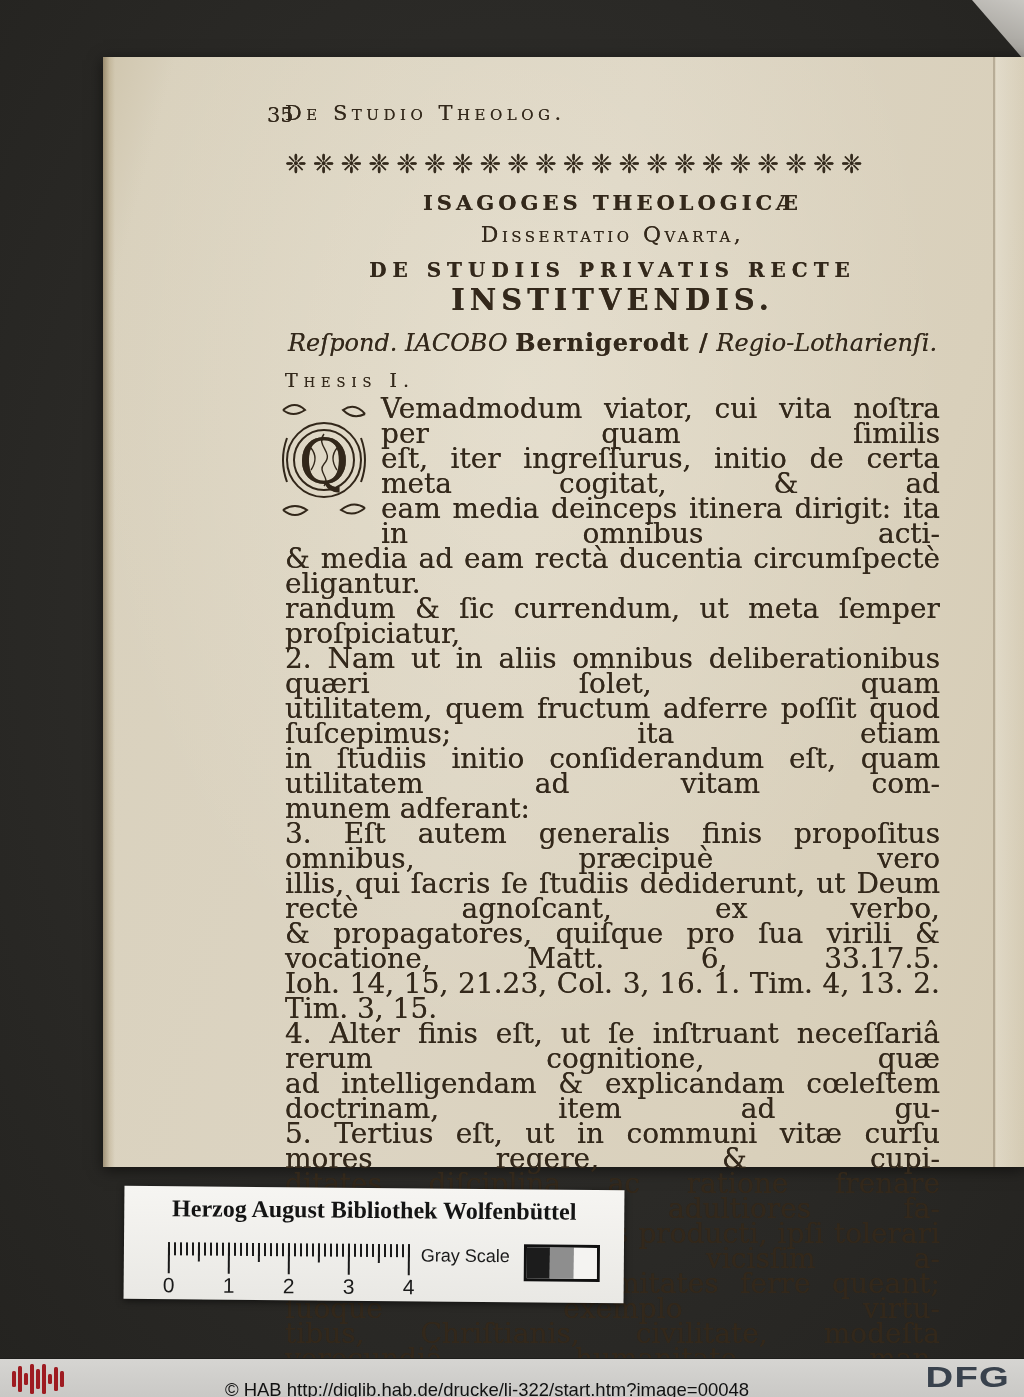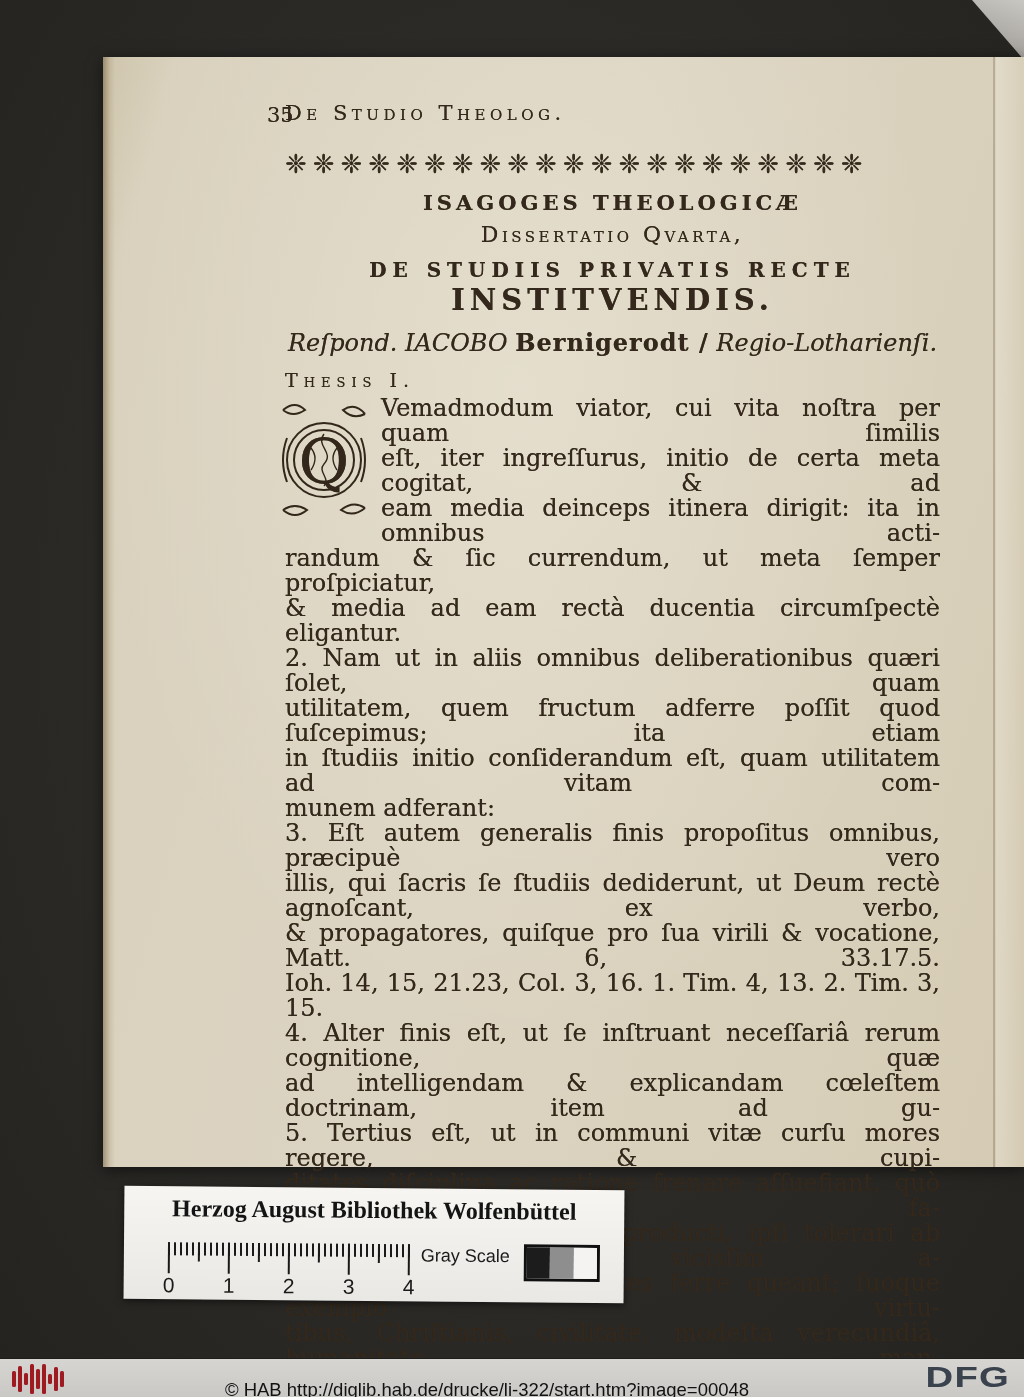--- a/index.html
+++ b/index.html
@@ -44,21 +44,21 @@
     font-family:"DejaVu Sans", sans-serif; font-size:26px; letter-spacing:6px;
     text-align:justify; text-align-last:justify; color:#342a1d; overflow:hidden; }
   .t-series { margin-top:5px; text-align:center; font-weight:bold; font-size:21px; letter-spacing:4px; }
   .t-diss { margin-top:7px; text-align:center; font-variant:small-caps; font-size:22px; letter-spacing:3.5px; }
   .t-main1 { margin-top:11px; text-align:center; font-weight:bold; font-size:20px; letter-spacing:6px; }
   .t-main2 { margin-top:1px; text-align:center; font-weight:bold; font-size:29px; letter-spacing:5px; }
   .t-respond { margin-top:11px; text-align:center; font-style:italic; font-size:24px; white-space:nowrap; }
   .t-respond .fraktur { font-style:normal; font-weight:bold; letter-spacing:1px; }
   .t-thesis { margin-top:12px; text-align:left; font-variant:small-caps; font-size:19px; letter-spacing:6px; }
   .bodytext { margin-top:5px; }
-  .ln { font-size:24px; line-height:25px; text-align:justify; text-align-last:justify; }
+  .ln { font-size:28px; line-height:25px; text-align:justify; text-align-last:justify; }
   .ln.endl { text-align-last:left; }
   .initialbox { float:left; width:94px; height:125px; margin:2px 10px 0 -8px; }
   
   .label { position:absolute; left:124px; top:1188px; width:500px; height:113px;
     background:linear-gradient(180deg,#f6f5f2,#e9e8e4); transform:rotate(.5deg);
     box-shadow:0 2px 7px rgba(0,0,0,.55); }
   .label-title { margin-top:9px; text-align:center; font-family:"Liberation Serif", serif;
     font-weight:bold; font-size:24px; color:#141414; }
   .ruler { position:absolute; left:44px; top:56px; width:260px; height:52px; }
   .ruler-minor { position:absolute; left:0; top:0; width:242px; height:13px;
@@ -130,22 +130,22 @@
               <g stroke="#32271a" fill="none" stroke-width="1.4">
                 <path d="M47 36 C38 48 58 54 47 66 C40 74 54 80 47 88"></path>
                 <path d="M34 50 q8 10 0 22 M60 50 q-8 10 0 22"></path>
               </g>
               <text x="47" y="85" font-size="62" text-anchor="middle" fill="#32271a" font-family="DejaVu Serif, serif">Q</text>
             </svg>
           </div>
           <div class="ln">Vemadmodum viator, cui vita noſtra per quam ſimilis</div>
           <div class="ln">eſt, iter ingreſſurus, initio de certa meta cogitat, &amp; ad</div>
           <div class="ln">eam media deinceps itinera dirigit: ita in omnibus acti-</div>
+          <div class="ln endl">&amp; media ad eam rectà ducentia circumſpectè eligantur.</div>
           <div class="ln">randum &amp; ſic currendum, ut meta ſemper proſpiciatur,</div>
-          <div class="ln endl">&amp; media ad eam rectà ducentia circumſpectè eligantur.</div>
         </div>
 
         <div>
           <div class="ln">2.  Nam ut in aliis omnibus deliberationibus quæri ſolet, quam</div>
           <div class="ln">utilitatem, quem fructum adferre poſſit quod ſuſcepimus; ita etiam</div>
           <div class="ln">in ſtudiis initio conſiderandum eſt, quam utilitatem ad vitam com-</div>
           <div class="ln endl">munem adferant:</div>
         </div>
 
         <div>

